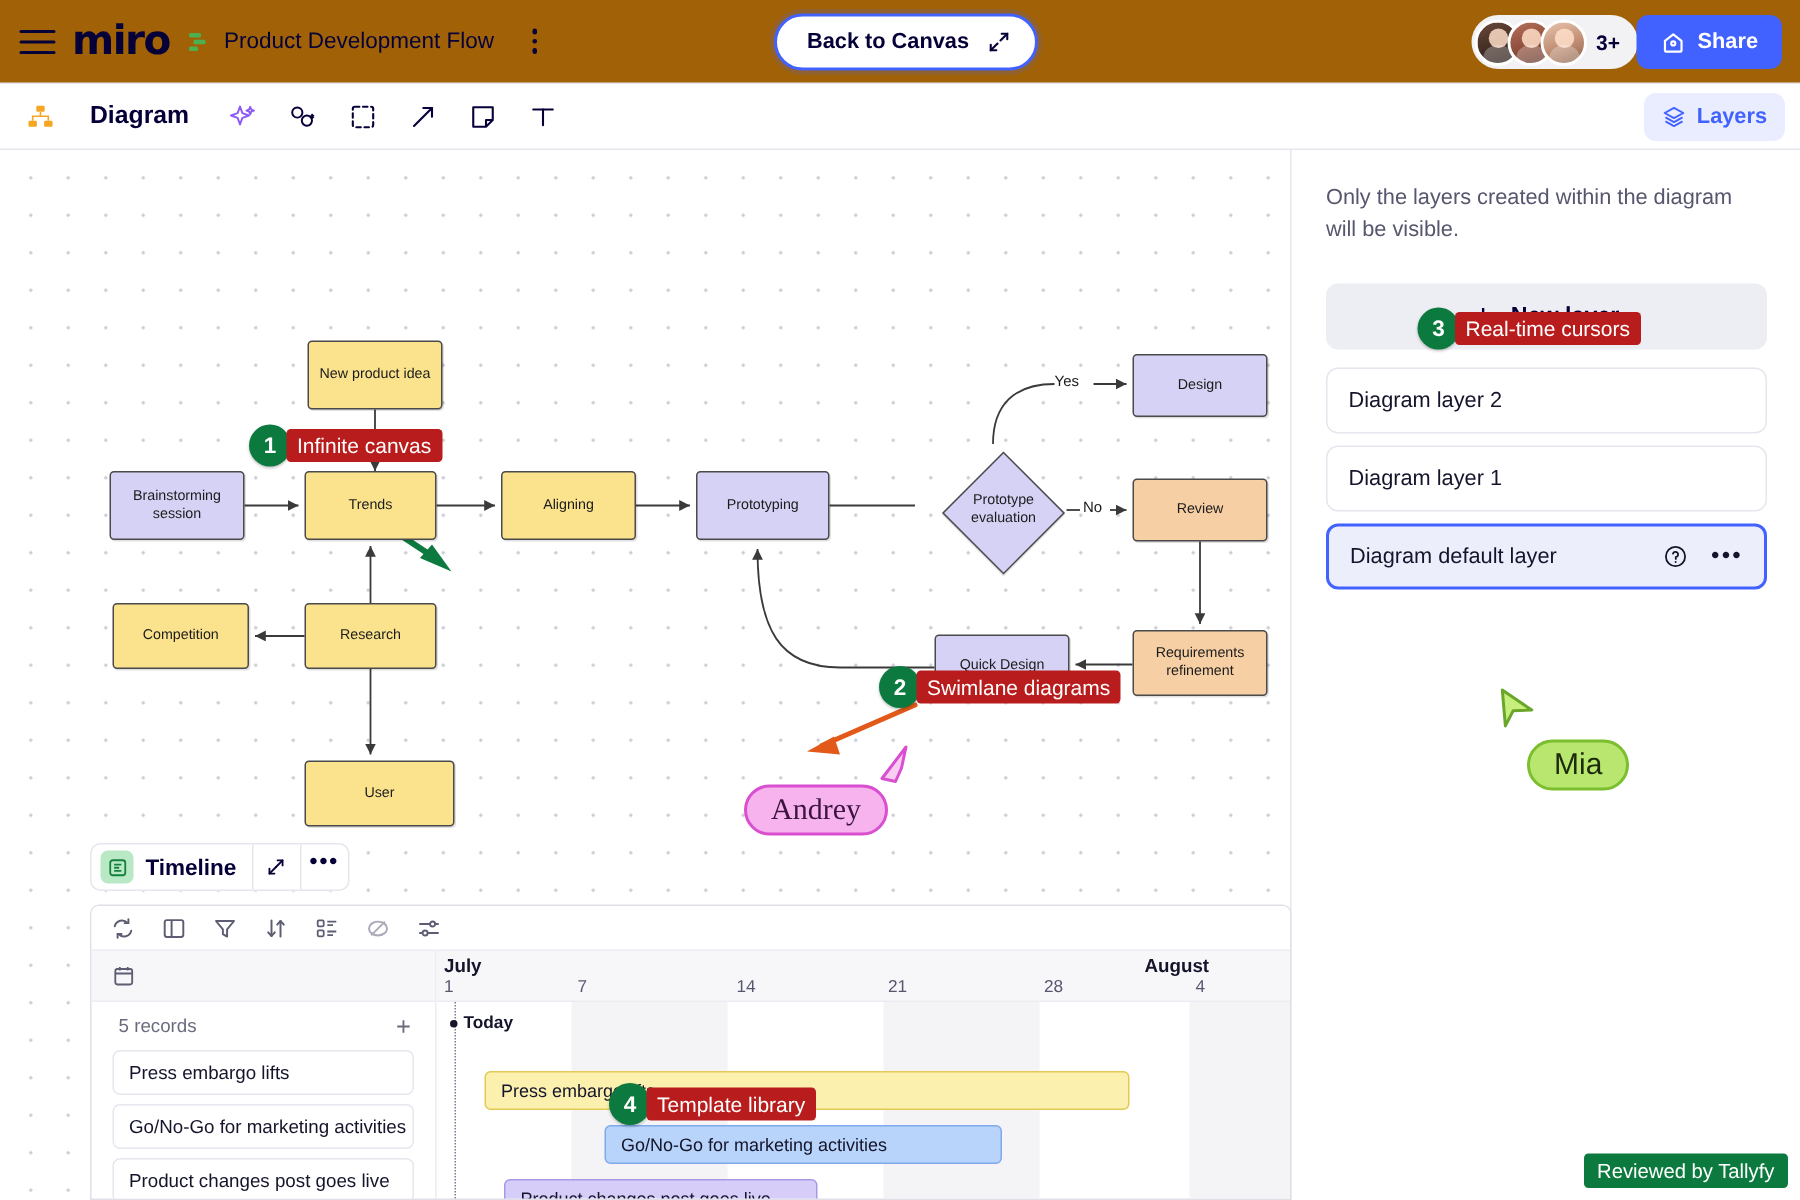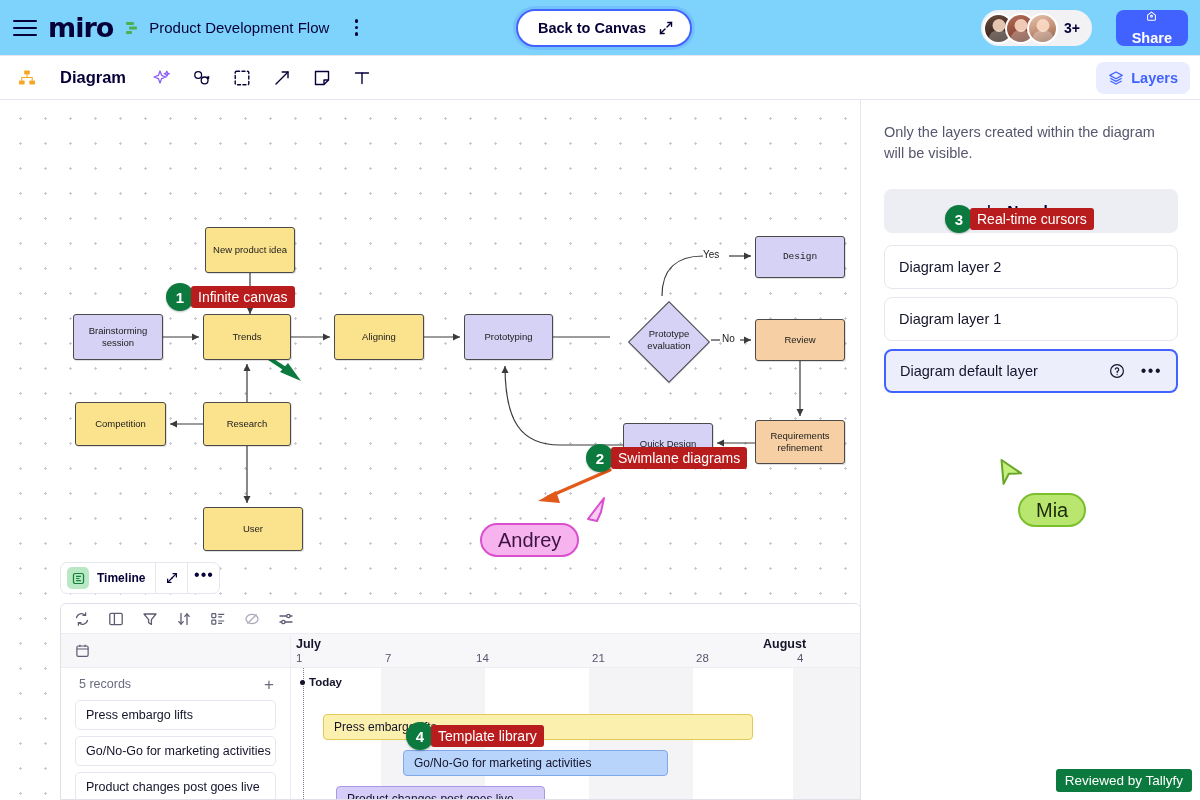--- a/index.html
+++ b/index.html
@@ -9,21 +9,21 @@
     background: #ffffff;
     color: #050038;
     -webkit-font-smoothing: antialiased;
   }
 
   
   .topbar {
     height: 56px; width: 1200px;
     display: flex; align-items: center;
     border-bottom: 1px solid #e6e6ef;
-    background: #7dd3fc; position: relative;
+    background: #a16207; position: relative;
   }
   .hamburger {
     width: 26px; height: 20px; margin-left: 12px; margin-right: 10px;
     display: flex; flex-direction: column; justify-content: space-between;
     padding: 2px 1px; cursor: pointer;
   }
   .hamburger span { display: block; height: 2px; background: #050038; border-radius: 2px; }
   .miro-logo {
     font-size: 27px; font-weight: 700; letter-spacing: -1px;
     color: #050038; margin-right: 12px; line-height: 1; font-family: "DejaVu Sans", sans-serif;
@@ -68,21 +68,21 @@
   .av::before {
     content: ""; position: absolute; left: 50%; top: 18%; transform: translateX(-50%);
     width: 13px; height: 13px; border-radius: 50%; background: rgba(255,222,200,0.85);
   }
   .av-count { font-size: 14px; font-weight: 700; color: #050038; }
 
   .share-btn {
     position: absolute; right: 12px; top: 10px; height: 36px;
     background: #4262ff; color: #fff; border-radius: 8px; border: none;
     display: flex; align-items: center; gap: 8px; padding: 0 16px;
-    font-size: 14.5px; font-weight: 700; cursor: pointer; font-family: "Liberation Sans", sans-serif; flex-direction: column;
+    font-size: 14.5px; font-weight: 700; cursor: pointer; font-family: "Liberation Sans", sans-serif;
   }
 
   
   .toolbar2 {
     height: 44px; width: 1200px; display: flex; align-items: center;
     border-bottom: 1px solid #e6e6ef; background: #fff; position: relative;
   }
   .diagram-label {
     display: flex; align-items: center; gap: 24px; margin-left: 18px;
     font-size: 16.5px; font-weight: 700; color: #050038;
@@ -149,21 +149,21 @@
   
   .tl-header {
     position: absolute; left: 60px; top: 462px; height: 32px;
     display: flex; align-items: center; background: #fff;
     border: 1px solid #e6e6ef; border-radius: 7px; z-index: 30;
   }
   .tl-badge {
     width: 22px; height: 22px; border-radius: 5px; background: #b9e8c4;
     display: flex; align-items: center; justify-content: center; margin: 0 8px 0 6px;
   }
-  .tl-title { font-size: 12px; font-weight: 700; color: #050038; padding-right: 10px; text-align: center; }
+  .tl-title { font-size: 15px; font-weight: 700; color: #050038; padding-right: 10px; text-align: center; }
   .tl-hbtn {
     width: 32px; height: 100%; display: flex; align-items: center; justify-content: center;
     border-left: 1px solid #e6e6ef; cursor: pointer;
   }
   .tl-hbtn.dots { font-size: 16px; letter-spacing: 1px; color: #050038; padding-bottom: 6px; }
 
   .tl-panel {
     position: absolute; left: 60px; top: 503px; width: 801px; height: 197px;
     background: #fff; border: 1px solid #e0e0e8; border-radius: 6px 6px 0 0; overflow: hidden; z-index: 25;
   }
@@ -396,21 +396,21 @@
       </div>
     <div class="node n-yellow" style="left:203px;top:214px;width:88px;height:46px;">
         <span>Trends</span>
       </div>
     <div class="node n-purple" style="left:464px;top:214px;width:89px;height:46px;">
         <span>Prototyping</span>
       </div>
     <div class="node n-yellow" style="left:334px;top:214px;width:90px;height:46px;">
         <span>Aligning</span>
       </div>
-    <div class="node n-purple" style="left:755px;top:136px;width:90px;height:42px;font-family:Liberation Mono, monospace;">
+    <div class="node n-purple" style="left:755px;top:136px;width:90px;height:42px;">
         <span>Design</span>
       </div>
     <div class="node n-orange" style="left:755px;top:219px;width:90px;height:42px;">
         <span>Review</span>
       </div>
     <div class="node n-orange" style="left:755px;top:320px;width:90px;height:44px;">
         <span>Requirements refinement</span>
       </div>
     <div class="node n-purple" style="left:623px;top:323px;width:90px;height:42px;">
         <span>Quick Design</span>
@@ -433,21 +433,21 @@
 
     <div class="anno" style="left:166px;top:183px;">
       <div class="anno-num">1</div>
       <div class="anno-tag">Infinite canvas</div>
     </div>
     <div class="anno" style="left:586px;top:344px;">
       <div class="anno-num">2</div>
       <div class="anno-tag">Swimlane diagrams</div>
     </div>
 
-    <div class="cursor-pill cursor-andrey" style="left:480px;top:423px;">Andrey</div>
+    <div class="cursor-pill cursor-andrey" style="left:496px;top:423px;font-family:Liberation Serif, serif;">Andrey</div>
   </div>
 
   <div class="tl-header">
     <div class="tl-badge">
       <svg width="13" height="13" viewBox="0 0 14 14" fill="none" stroke="#14803c" stroke-width="1.3">
         <rect x="1.6" y="1.6" width="10.8" height="10.8" rx="1.8"></rect>
         <path d="M4.4 4.8 H9.6 M4.4 7 H8 M4.4 9.2 H9.6"></path>
       </svg>
     </div>
     <div class="tl-title">Timeline</div>
@@ -517,21 +517,21 @@
         <div class="tl-rec">Product changes post goes live</div>
 
       </div>
 
       <div class="tl-right">
         <div class="tl-dates">
           <span class="tl-month" style="left:5px;">July</span>
           <span class="tl-month" style="left:472px;">August</span>
           <span class="tl-day" style="left:5px;">1</span>
           <span class="tl-day" style="left:94px;">7</span>
-          <span class="tl-day" style="left:185px;">14</span>
+          <span class="tl-day" style="left:200px;">14</span>
           <span class="tl-day" style="left:301px;">21</span>
           <span class="tl-day" style="left:405px;">28</span>
           <span class="tl-day" style="left:506px;">4</span>
         </div>
 
         <div class="tl-grid-band" style="left:90px;width:104px;"></div>
         <div class="tl-grid-band" style="left:298px;width:104px;"></div>
         <div class="tl-grid-band" style="left:502px;width:104px;"></div>
 
         <div class="tl-today-line" style="left:12px;"></div>

